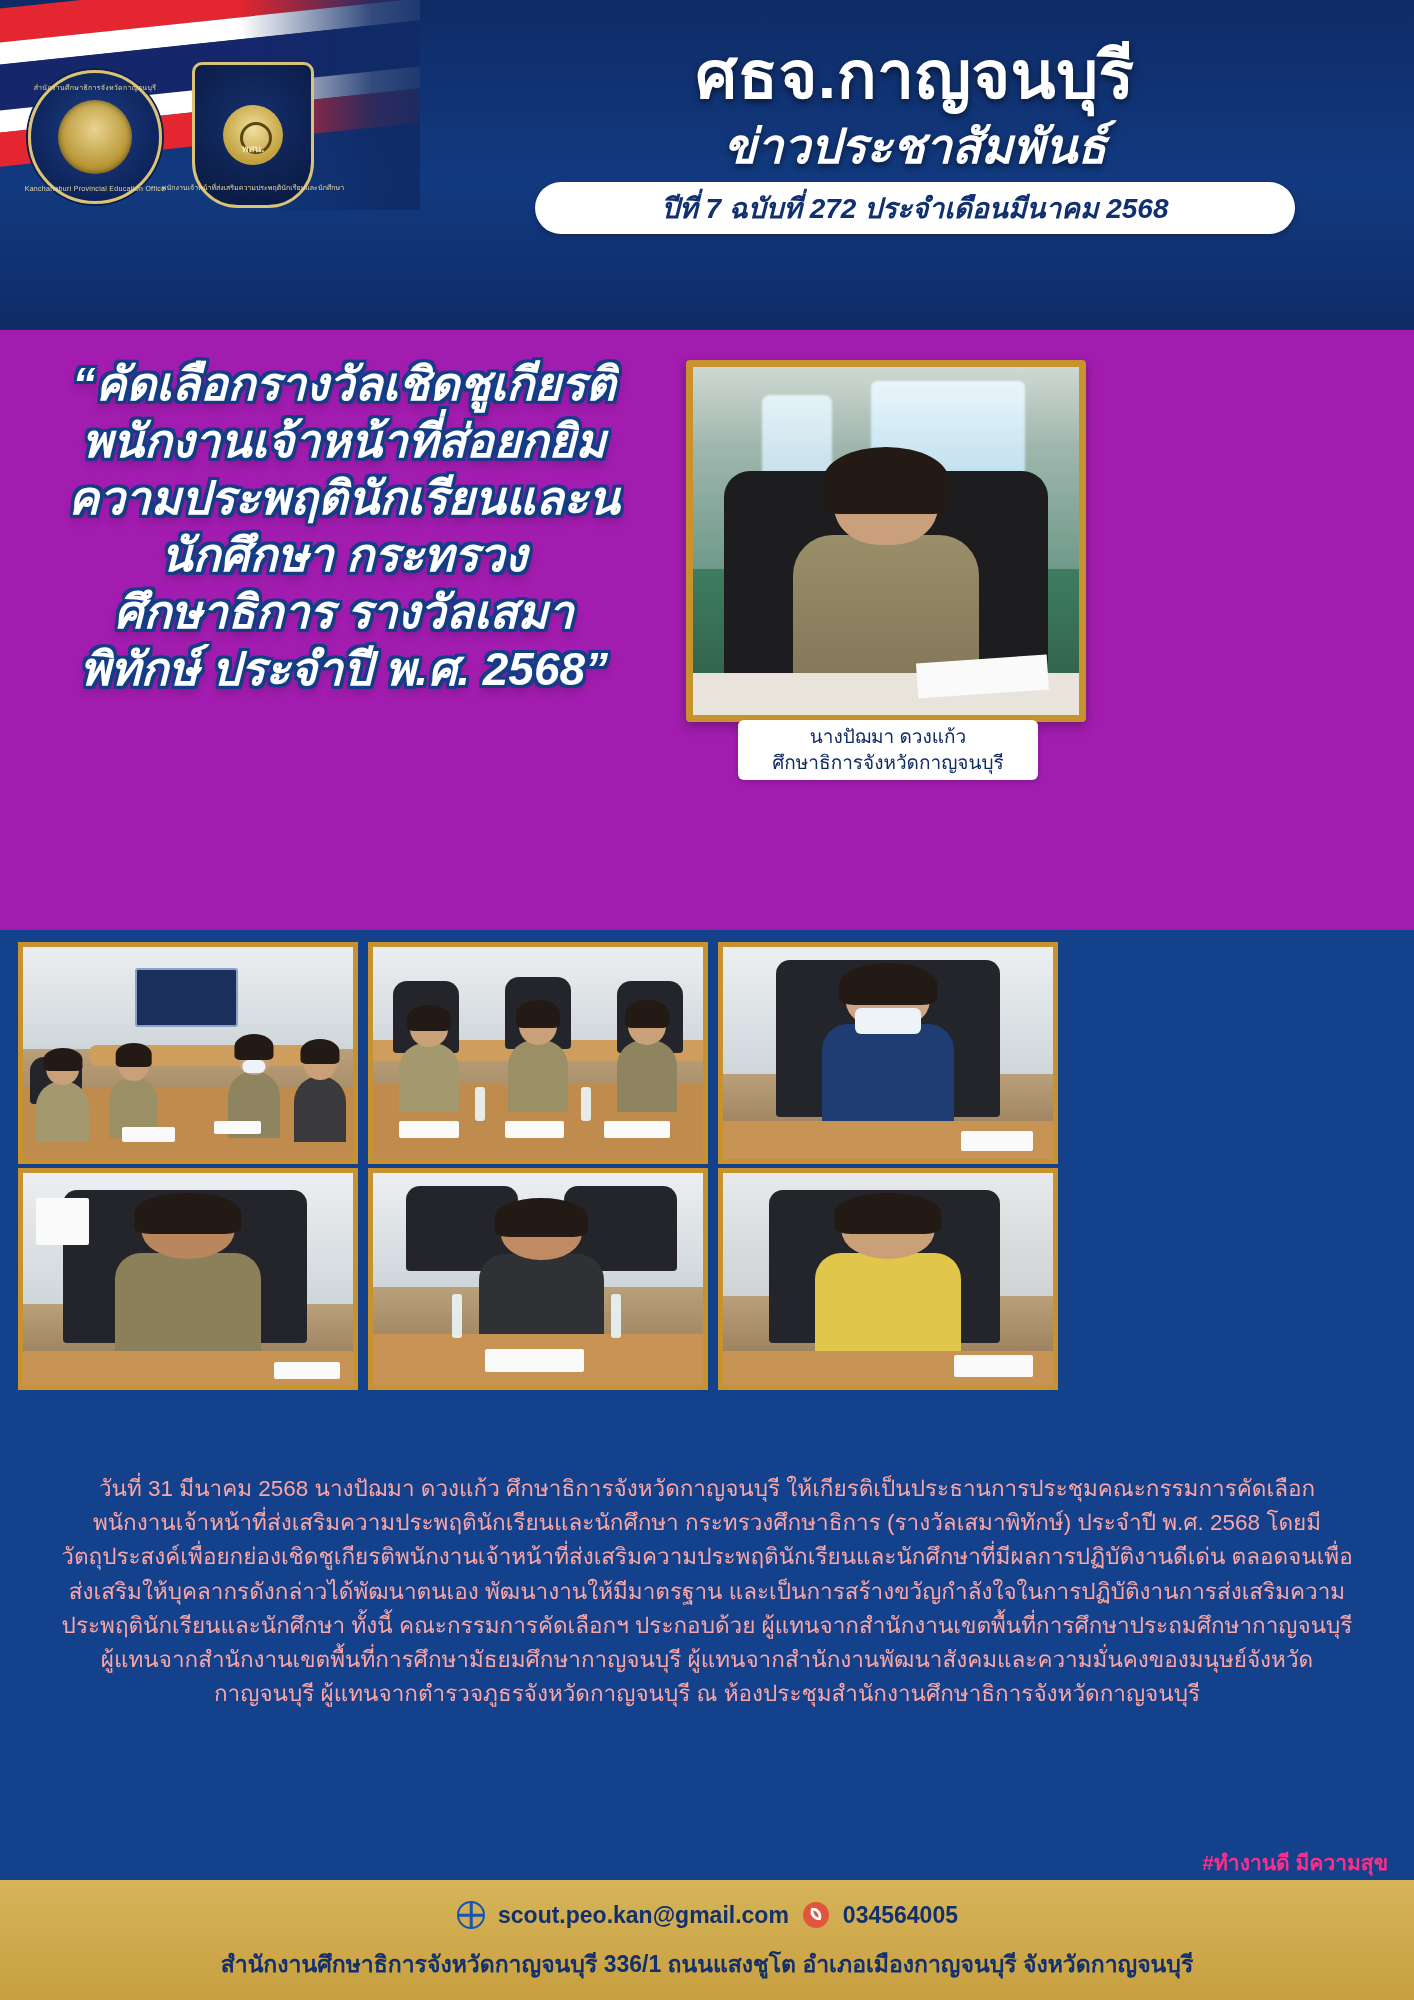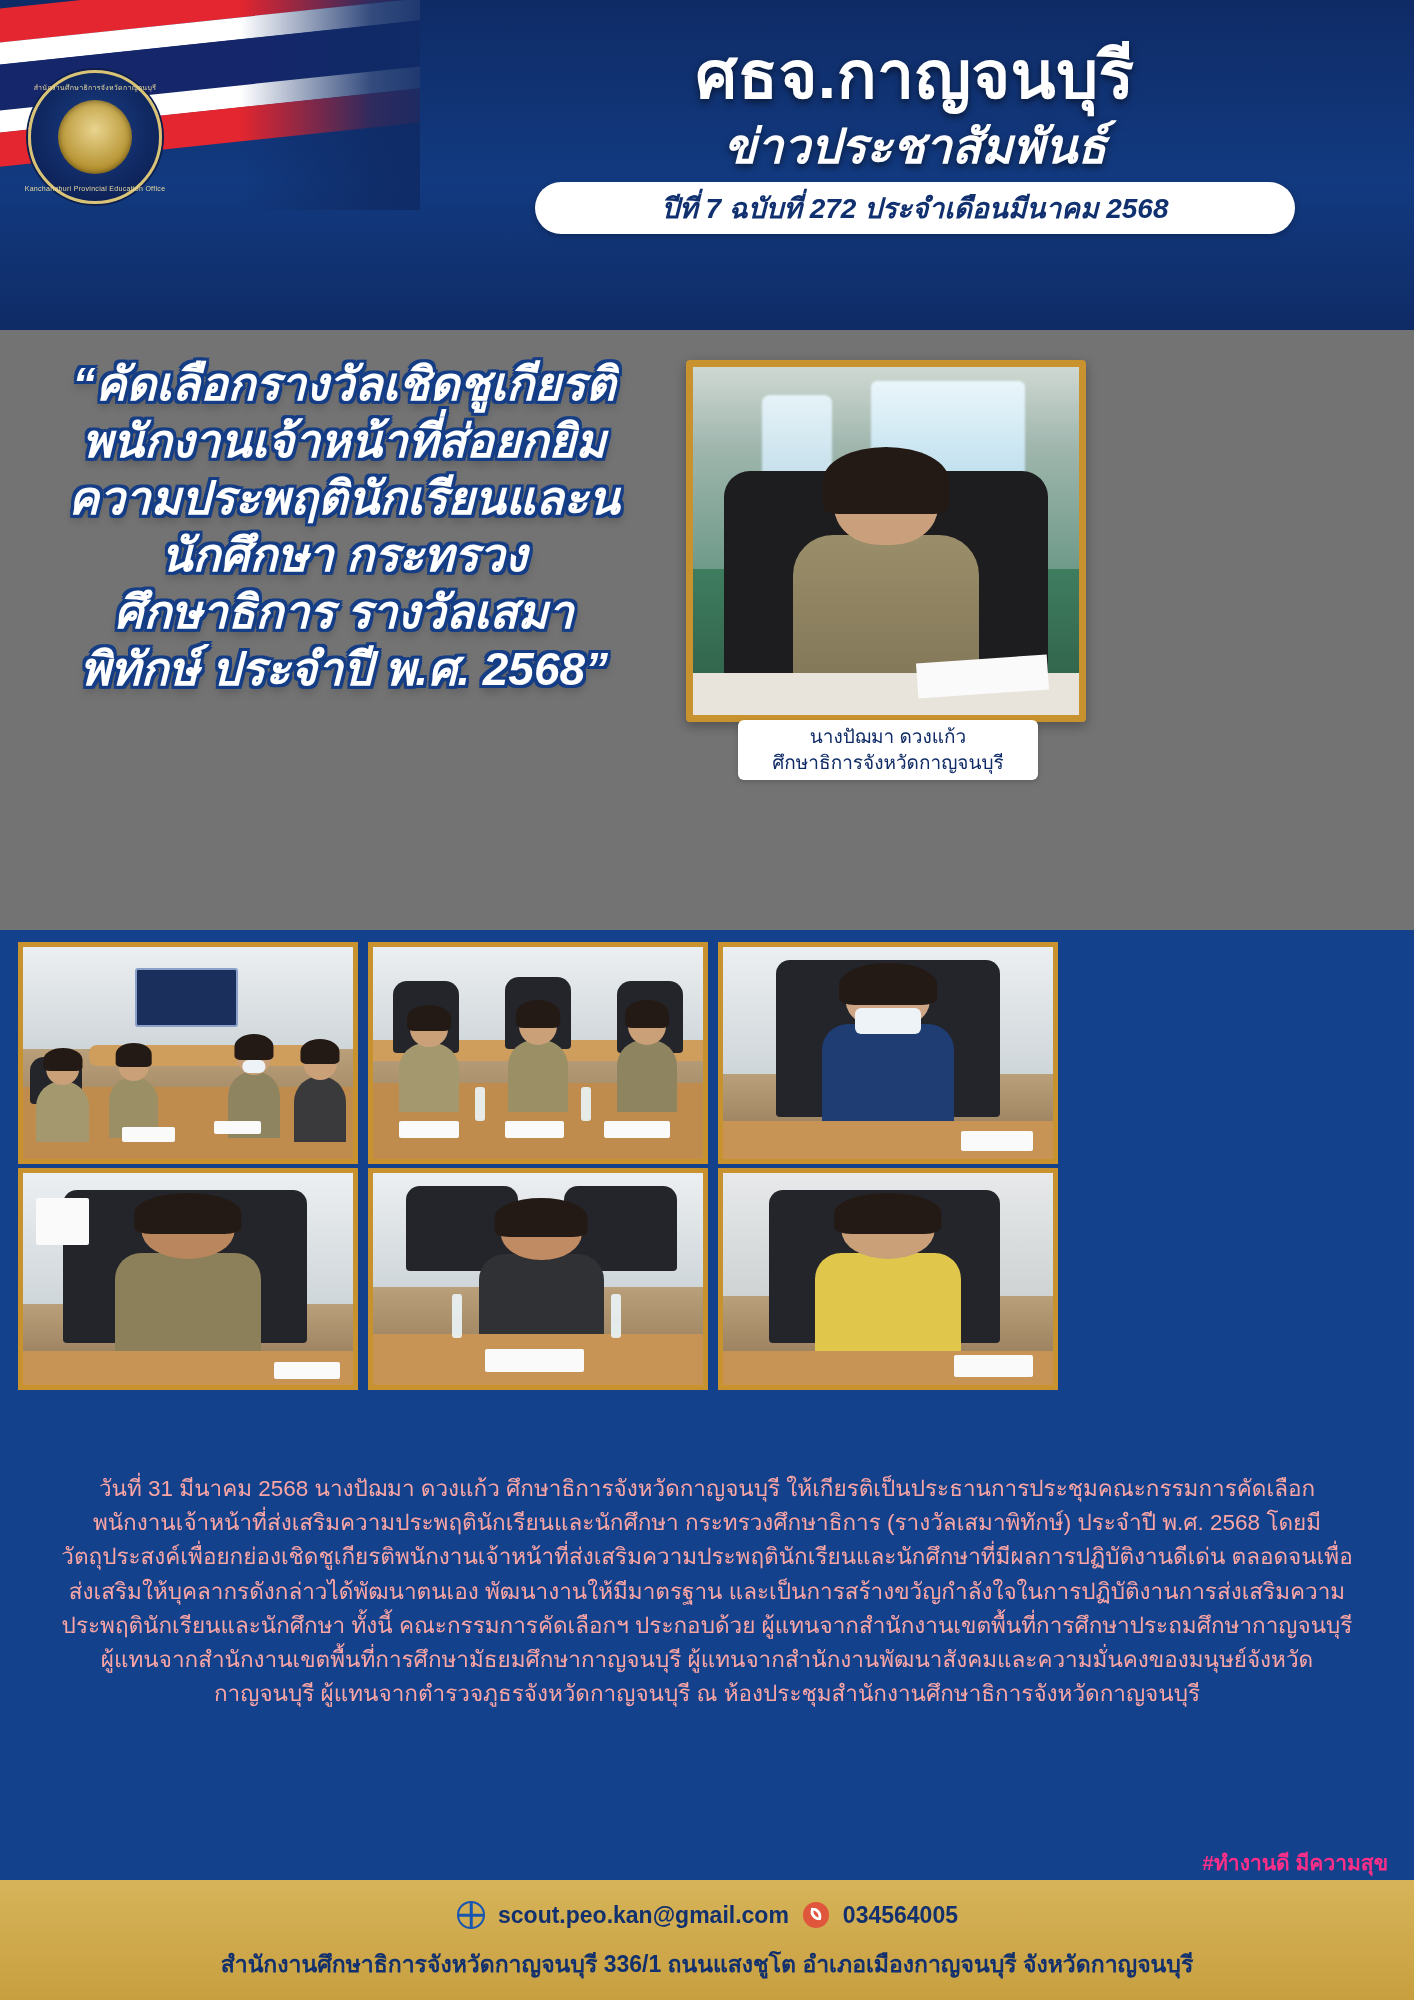--- a/index.html
+++ b/index.html
@@ -72,21 +72,21 @@
     background:#ffffff;border-radius:26px;
     display:flex;align-items:center;justify-content:center;
     color:#10306f;font-size:28px;font-style:italic;font-weight:bold;
     box-shadow:0 2px 6px rgba(0,0,0,.25);
     text-align:right;
   }
 
   
   .quote-band{
     position:absolute;left:0;top:330px;width:1414px;height:600px;
-    background:#737373;
+    background:#a21caf;
   }
   .quote-text{
     position:absolute;left:24px;top:26px;width:640px;
     text-align:center;color:#ffffff;font-size:46px;line-height:1.24;font-weight:bold;font-style:italic;
     text-shadow:
       -3px -3px 0 #143d86, 3px -3px 0 #143d86, -3px 3px 0 #143d86, 3px 3px 0 #143d86,
       0 -3px 0 #143d86, 0 3px 0 #143d86, -3px 0 0 #143d86, 3px 0 0 #143d86,
       0 6px 10px rgba(0,0,0,.28);
   }
   .photo-main{
@@ -190,20 +190,25 @@
     </div>
 
     <div class="logo logo1">
       <div class="seal-inner"></div>
       <div class="logo-ring-text">
         <div class="logo-cap top">สำนักงานศึกษาธิการจังหวัดกาญจนบุรี</div>
         <div class="logo-cap bot">Kanchanaburi Provincial Education Office</div>
       </div>
     </div>
 
+    <div class="logo logo2">
+      <div class="seal-inner2"></div>
+      <div class="logo2-badge">พสน.</div>
+      <div class="logo2-cap">พนักงานเจ้าหน้าที่ส่งเสริมความประพฤตินักเรียนและนักศึกษา</div>
+    </div>
 
     <div class="head-title">ศธจ.กาญจนบุรี</div>
     <div class="head-sub">ข่าวประชาสัมพันธ์</div>
     <div class="issue-pill">ปีที่ 7 ฉบับที่ 272 ประจำเดือนมีนาคม 2568</div>
   </div>
 
   <div class="quote-band">
     <div class="quote-text">
       <div>“คัดเลือกรางวัลเชิดชูเกียรติ</div>
       <div>พนักงานเจ้าหน้าที่ส่อยกยิม</div>

